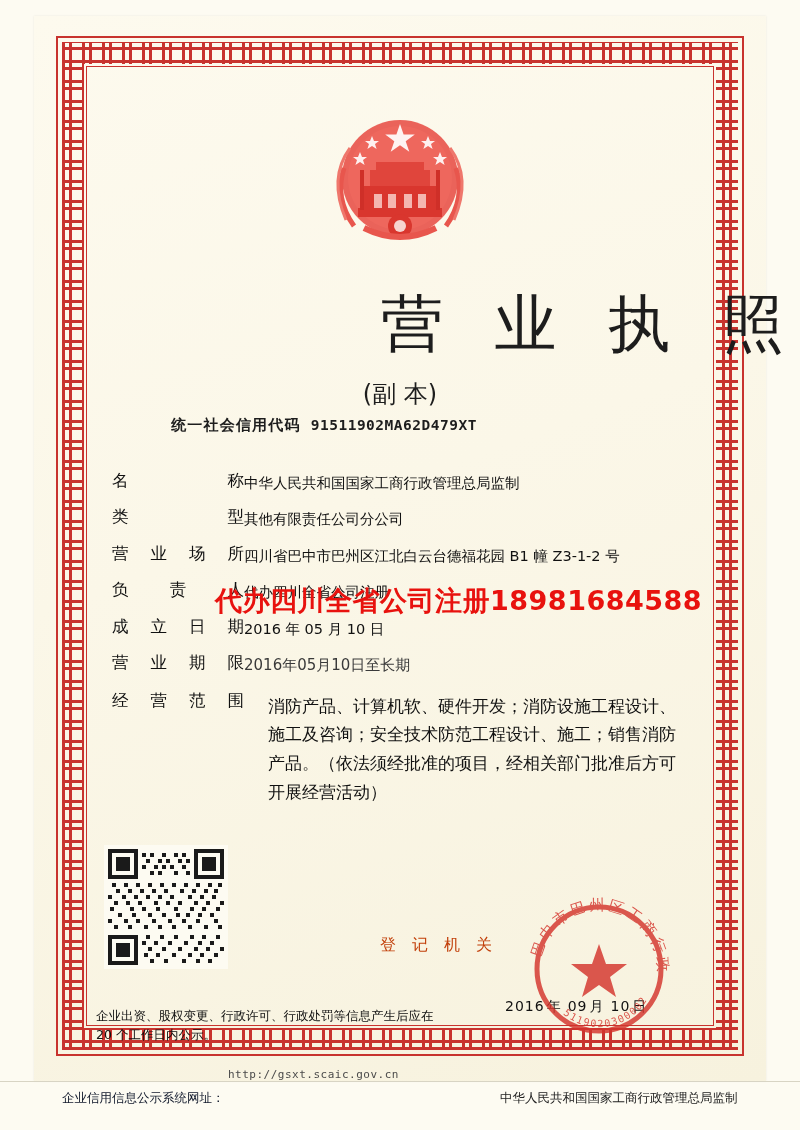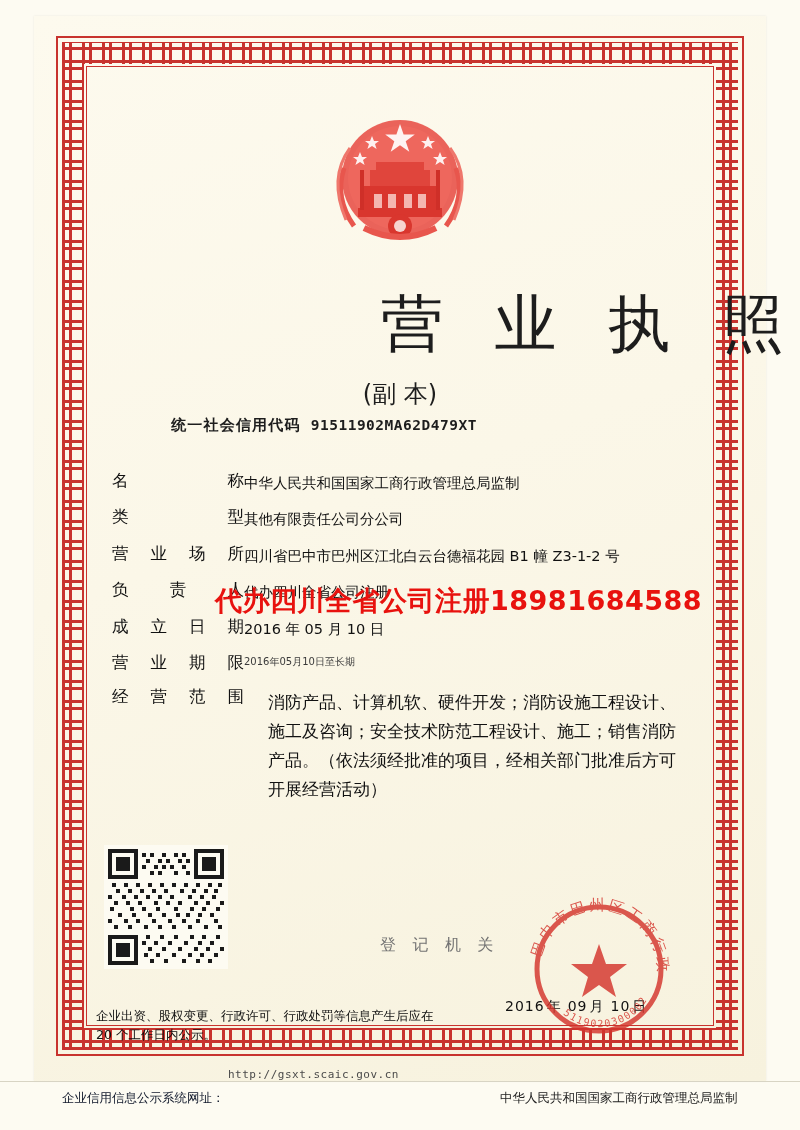--- a/index.html
+++ b/index.html
@@ -148,21 +148,21 @@
   }
   .field-label span { display: inline-block; }
   .field-value {
     flex: 1;
     font-family: "DejaVu Sans", sans-serif;
     font-size: 14.5px;
     color: #111;
     line-height: 1.55;
     padding-top: 2px;
   }
-  .field-value.small { font-size: 10px; color: #3a3a3a; }
+  .field-value.small { font-size: 15px; color: #3a3a3a; }
   .field-value.scope { font-size: 17px; line-height: 1.7; margin-left: 24px; }
 
   
   .overlay-ad {
     position: absolute;
     left: 215px; top: 583px;
     font-family: "DejaVu Sans", sans-serif;
     font-size: 27px;
     font-weight: bold;
     color: #e8120e;
@@ -174,24 +174,24 @@
   .qr {
     position: absolute;
     left: 104px; top: 845px;
     width: 124px; height: 124px;
   }
 
   
   .registry-label {
     position: absolute;
     left: 380px; top: 935px;
-    font-family: Liberation Sans, sans-serif;
+    font-family: Liberation Serif, serif;
     font-size: 16px;
     letter-spacing: 6px;
-    color: #737373;
+    color: #c2410c;
   }
   .issue-date {
     position: absolute;
     left: 505px; top: 998px;
     font-family: "DejaVu Sans", sans-serif;
     font-size: 14px;
     color: #111;
     letter-spacing: 1px;
   }
   .issue-date .sep { margin: 0 6px 0 2px; }

